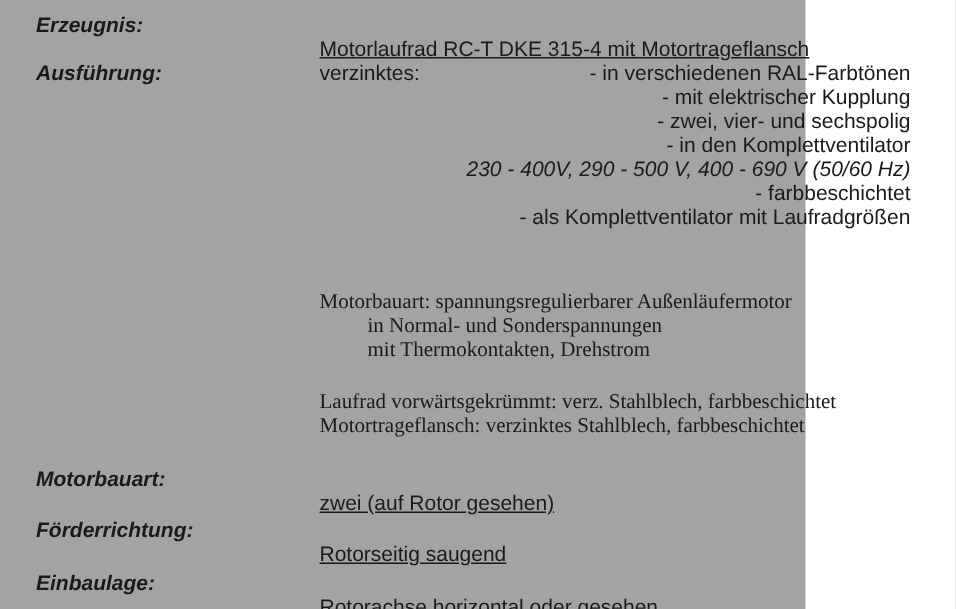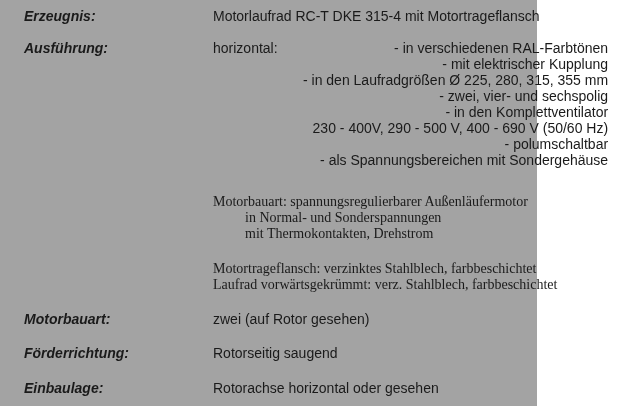--- a/index.html
+++ b/index.html
@@ -28,37 +28,38 @@
     position: absolute;
     left: 24px;
     top: 0;
     font-weight: bold;
     font-style: italic;
     white-space: nowrap;
   }
   .val {
     position: absolute;
     left: 213px;
-    top: 0;
+    top: 16px;
     white-space: nowrap;
+    text-decoration: underline;
   }
   .lieferbar-label {
     position: absolute;
     left: 213px;
     top: 0;
     white-space: nowrap;
   }
   .bullets {
     position: absolute;
     left: 303px;
     top: 0;
     white-space: nowrap;
   }
   .bullets .line { height: 16px; text-align: right; }
-  .bullets .line.cont { padding-left: 8px; }
+  .bullets .line.cont { padding-left: 8px; font-style: italic; }
   .block {
     position: absolute;
     left: 213px;
     top: 0;
     white-space: nowrap;
   }
   .block .line { height: 16px; font-family: Liberation Serif, serif; }
   .block .line.hang { padding-left: 32px; }
   .r-erzeugnis        { top: 8px;   }
   .r-ausfuehrung      { top: 40px;  }
@@ -73,45 +74,44 @@
 
 <div class="doc">
 
   <div class="row r-erzeugnis">
     <span class="lbl">Erzeugnis:</span>
     <span class="val">Motorlaufrad RC-T DKE 315-4 mit Motortrageflansch</span>
   </div>
 
   <div class="row r-ausfuehrung">
     <span class="lbl">Ausführung:</span>
-    <span class="lieferbar-label">horizontal:</span>
+    <span class="lieferbar-label">verzinktes:</span>
     <div class="bullets">
       <div class="line">- in verschiedenen RAL-Farbtönen</div>
       <div class="line">- mit elektrischer Kupplung</div>
-      <div class="line">- in den Laufradgrößen Ø 225, 280, 315, 355 mm</div>
       <div class="line">- zwei, vier- und sechspolig</div>
       <div class="line">- in den Komplettventilator</div>
       <div class="line cont">230 - 400V, 290 - 500 V, 400 - 690 V (50/60 Hz)</div>
-      <div class="line">- polumschaltbar</div>
-      <div class="line">- als Spannungsbereichen mit Sondergehäuse</div>
+      <div class="line">- farbbeschichtet</div>
+      <div class="line">- als Komplettventilator mit Laufradgrößen</div>
     </div>
   </div>
 
   <div class="row r-motorbauart">
     <div class="block">
       <div class="line">Motorbauart: spannungsregulierbarer Außenläufermotor</div>
       <div class="line hang">in Normal- und Sonderspannungen</div>
       <div class="line hang">mit Thermokontakten, Drehstrom</div>
     </div>
   </div>
 
   <div class="row r-material">
     <div class="block">
+      <div class="line">Laufrad vorwärtsgekrümmt: verz. Stahlblech, farbbeschichtet</div>
       <div class="line">Motortrageflansch: verzinktes Stahlblech, farbbeschichtet</div>
-      <div class="line">Laufrad vorwärtsgekrümmt: verz. Stahlblech, farbbeschichtet</div>
     </div>
   </div>
 
   <div class="row r-drehrichtung">
     <span class="lbl">Motorbauart:</span>
     <span class="val">zwei (auf Rotor gesehen)</span>
   </div>
 
   <div class="row r-foerderrichtung">
     <span class="lbl">Förderrichtung:</span>

